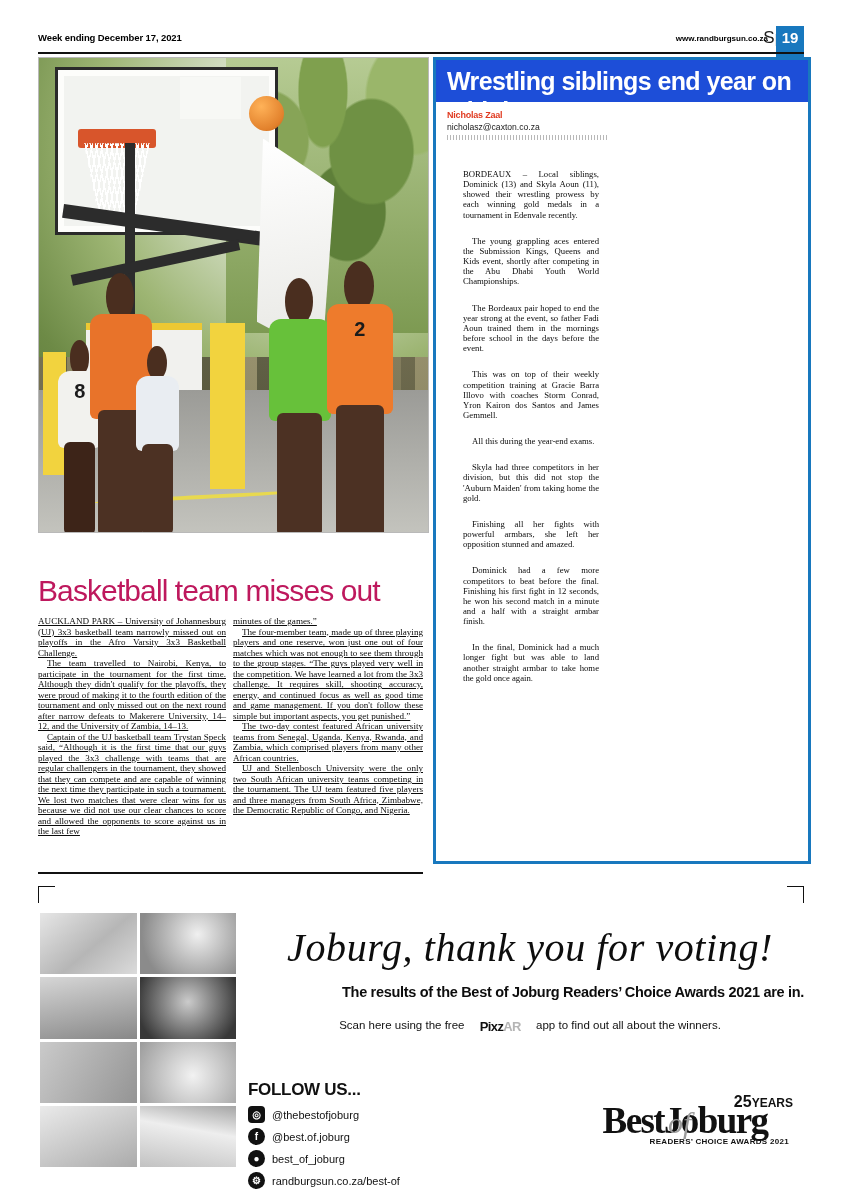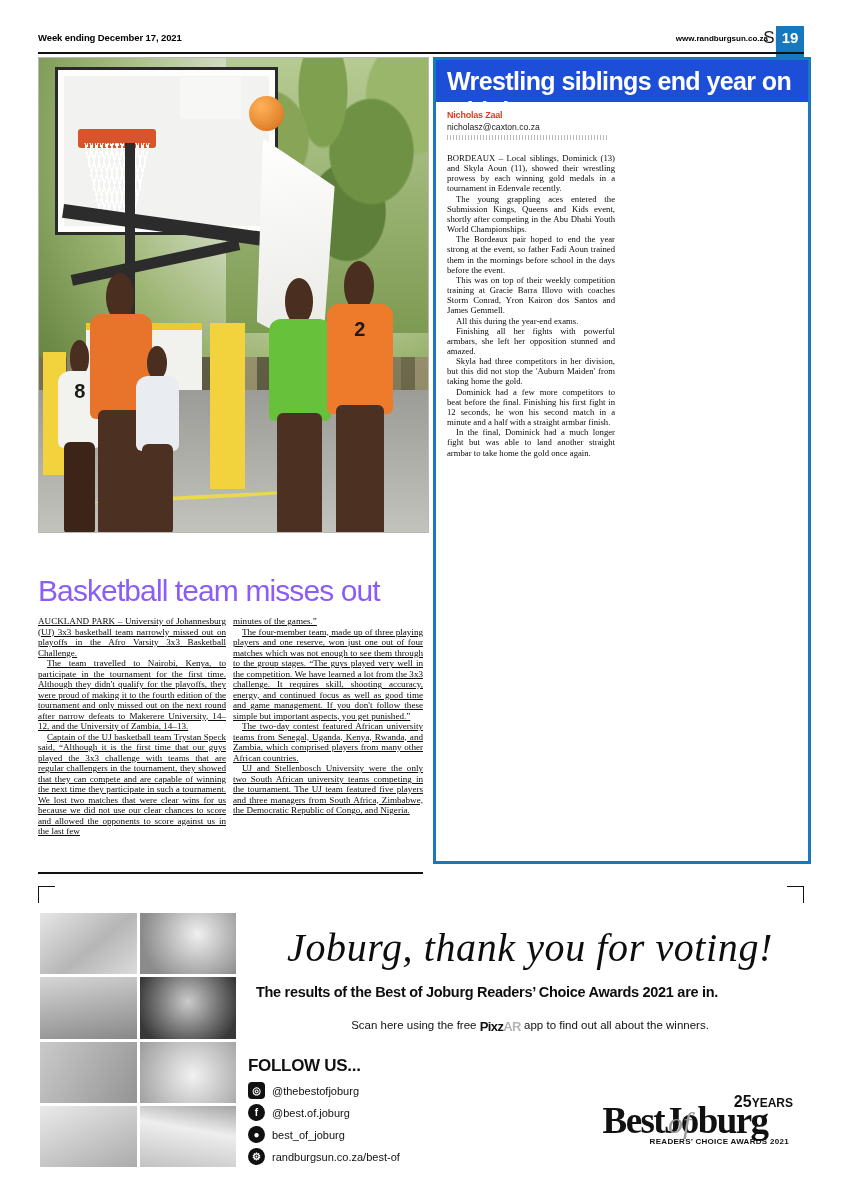--- a/index.html
+++ b/index.html
@@ -65,68 +65,68 @@
   #pl-g1 .torso{background:#67c13a;}
   #pl-o2{left:74%;width:17%;height:48%;}
   #pl-o2 .torso{background:#ee7b2c;}
   .bb-crowd{position:absolute;left:0;top:63%;width:100%;height:16%;
      background:repeating-linear-gradient(90deg,#7a6a56 0 14px,#5e5142 14px 28px,#94836a 28px 44px,#4b4235 44px 58px);opacity:.75;}
 
   
   .cap{position:absolute;font:bold 8px/10.6px "Liberation Sans",sans-serif;color:#0d0d0d;}
   .cap i{font-style:italic;}
   #bb-cap{left:38px;top:539px;width:385px;}
-  #bb-head{position:absolute;left:38px;top:574px;width:390px;font:500 30px/34px "Liberation Sans",sans-serif;color:#8b5cf6;letter-spacing:-0.9px;}
+  #bb-head{position:absolute;left:38px;top:574px;width:390px;font:500 30px/34px "Liberation Sans",sans-serif;color:#be185d;letter-spacing:-0.9px;}
 
   .artcol{position:absolute;font:9.1px/10.5px "Liberation Serif",serif;color:#0b0b0b;text-align:justify;}
   .artcol p{margin:0;text-indent:9px;text-decoration:underline;}
   .artcol p.first{text-indent:0;}
   #bb-c1{left:38px;top:616px;width:188px;}
   #bb-c2{left:233px;top:616px;width:190px;}
   .hr-thin{position:absolute;background:#111;}
   #bb-rule-bottom{left:38px;top:872px;width:385px;height:1.5px;}
 
   
   #wr-box{position:absolute;left:433px;top:57px;width:372px;height:801px;border:3px solid #1878be;background:#fff;}
   #wr-head{position:absolute;left:0;top:0;width:100%;height:42px;background:#1d4ed8;}
   #wr-head span{position:absolute;left:11px;top:6px;font:bold 25px/30px "Liberation Sans",sans-serif;color:#fff;letter-spacing:-0.6px;}
   #wr-byline{position:absolute;left:11px;top:50px;font:bold 9px/11px "Liberation Sans",sans-serif;color:#e03a20;letter-spacing:-0.2px;}
   #wr-email{position:absolute;left:11px;top:62px;font:8.6px/11px "Liberation Sans",sans-serif;color:#1a1a1a;}
   #wr-dots{position:absolute;left:11px;top:75px;width:160px;height:5px;
      background:repeating-linear-gradient(90deg,#b8b8b8 0 1px,transparent 1px 3px);}
   #wr-text{position:absolute;left:11px;top:93px;width:168px;font:8.7px/10.15px "Liberation Serif",serif;color:#0b0b0b;text-align:justify;}
-  #wr-text p{margin:0;text-indent:9px;}
+  #wr-text p{margin:16px;text-indent:9px;}
   #wr-text p.first{text-indent:0;}
 
   
   #ad{position:absolute;left:38px;top:886px;width:766px;height:281px;}
   .crop-mark{position:absolute;width:16px;height:16px;}
   #cm-tl{left:0;top:0;border-left:1.5px solid #111;border-top:1.5px solid #111;}
   #cm-tr{right:0;top:0;border-right:1.5px solid #111;border-top:1.5px solid #111;}
   #collage{position:absolute;left:2px;top:27px;width:196px;height:254px;display:grid;
      grid-template-columns:1fr 1fr;grid-template-rows:repeat(4,1fr);gap:3px;}
   .cell{filter:grayscale(1);}
   #c1{background:linear-gradient(140deg,#e8e6e3,#b9b6b2 55%,#dedbd7);}
   #c2{background:radial-gradient(circle at 60% 35%,#f2f0ed,#8e8a86 80%);}
   #c3{background:linear-gradient(170deg,#d8d6d2,#8b8884);}
   #c4{background:radial-gradient(circle at 50% 40%,#cfcbc6,#3a3836 85%);}
   #c5{background:linear-gradient(120deg,#cdcac6,#97948f);}
   #c6{background:radial-gradient(circle at 55% 55%,#f4f2ef,#9e9b97);}
   #c7{background:linear-gradient(155deg,#eceae7,#aeaba7);}
   #c8{background:linear-gradient(10deg,#c5c2be,#efeeec 60%,#a8a5a1);}
   #ad-script{position:absolute;left:218px;top:36px;width:548px;text-align:center;
      font:italic 40px/52px "Liberation Serif",serif;color:#0d0d0d;letter-spacing:.6px;}
-  #ad-sub{position:absolute;left:218px;top:96px;width:548px;text-align:left;
+  #ad-sub{position:absolute;left:218px;top:96px;width:548px;text-align:right;
      font:bold 14.5px/20px "Liberation Sans",sans-serif;color:#0d0d0d;letter-spacing:-0.3px;}
   #ad-scan{position:absolute;left:218px;top:130px;width:548px;text-align:center;
      font:11.5px/18px "Liberation Sans",sans-serif;color:#111;}
-  .pixz{display:inline-block;vertical-align:-2px;margin:0 0;font:bold 13px/16px "Liberation Sans",sans-serif;letter-spacing:-0.6px;}
+  .pixz{display:inline-block;vertical-align:-2px;margin:0 12px;font:bold 13px/16px "Liberation Sans",sans-serif;letter-spacing:-0.6px;}
   .pixz b{color:#111;} .pixz u{text-decoration:none;color:#b5b5b5;}
   #follow{position:absolute;left:248px;top:1055px;}
-  #follow-title{font:bold 17px/22px "Liberation Sans",sans-serif;color:#111;letter-spacing:-0.3px;}
+  #follow-title{font:bold 17px/22px "Liberation Sans",sans-serif;color:#111;letter-spacing:-0.3px;margin-top:24px;}
   .soc{display:flex;align-items:center;margin-top:5px;}
   .soc .ic{width:17px;height:17px;border-radius:50%;background:#111;color:#fff;display:flex;align-items:center;justify-content:center;font:bold 10px/10px "Liberation Sans",sans-serif;flex:0 0 auto;}
   .soc .ic.sq{border-radius:4px;}
   .soc .tx{margin-left:7px;font:11px/14px "Liberation Sans",sans-serif;color:#111;}
   #boj{position:absolute;left:575px;top:1093px;width:220px;height:62px;}
   #boj-main{position:absolute;left:0;top:8px;width:220px;text-align:center;
      font:bold 37px/40px "Liberation Serif",serif;color:#111;letter-spacing:-1.6px;}
   #boj-of{position:absolute;left:93px;top:14px;font:italic 30px/32px "Liberation Serif",serif;color:#9b9b9b;}
   #boj-years{position:absolute;right:2px;top:2px;font:bold 12px/14px "Liberation Sans",sans-serif;color:#111;}
   #boj-years em{font-style:normal;font-size:16px;}
@@ -219,22 +219,22 @@
     </div>
     <div id="wr-byline">Nicholas Zaal</div>
     <div id="wr-email">nicholasz@caxton.co.za</div>
     <div id="wr-dots"></div>
     <div id="wr-text">
         <p class="first">BORDEAUX – Local siblings, Dominick (13) and Skyla Aoun (11), showed their wrestling prowess by each winning gold medals in a tournament in Edenvale recently.</p>
         <p>The young grappling aces entered the Submission Kings, Queens and Kids event, shortly after competing in the Abu Dhabi Youth World Championships.</p>
         <p>The Bordeaux pair hoped to end the year strong at the event, so father Fadi Aoun trained them in the mornings before school in the days before the event.</p>
         <p>This was on top of their weekly competition training at Gracie Barra Illovo with coaches Storm Conrad, Yron Kairon dos Santos and James Gemmell.</p>
         <p>All this during the year-end exams.</p>
+        <p>Skyla had three competitors in her division, but this did not stop the 'Auburn Maiden' from taking home the gold.</p>
         <p>Finishing all her fights with powerful armbars, she left her opposition stunned and amazed.</p>
-        <p>Skyla had three competitors in her division, but this did not stop the 'Auburn Maiden' from taking home the gold.</p>
         <p>Dominick had a few more competitors to beat before the final. Finishing his first fight in 12 seconds, he won his second match in a minute and a half with a straight armbar finish.</p>
         <p>In the final, Dominick had a much longer fight but was able to land another straight armbar to take home the gold once again.</p>
       </div>
 
   </div>
 
   <div id="ad">
     <div class="crop-mark" id="cm-tl"></div>
     <div class="crop-mark" id="cm-tr"></div>
 

